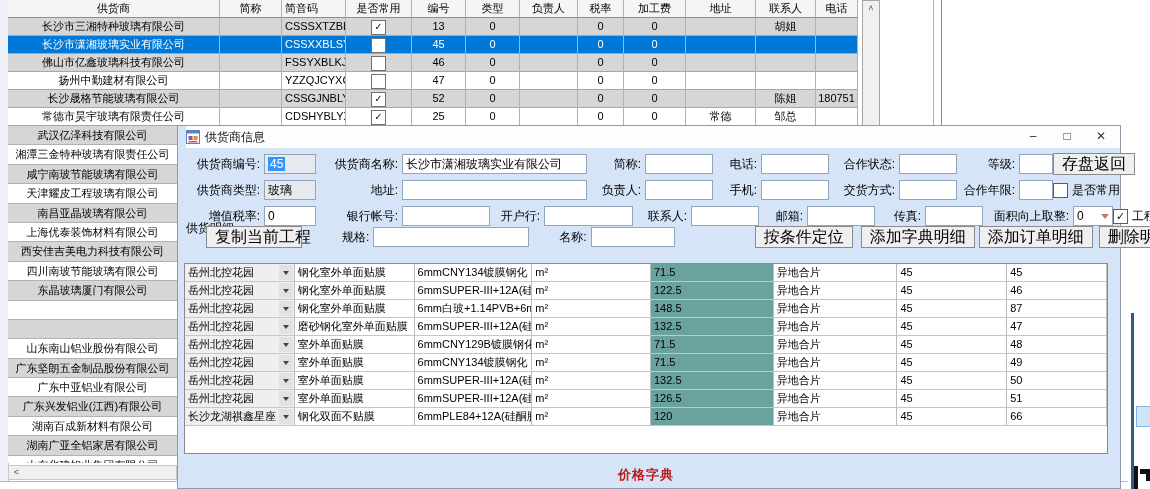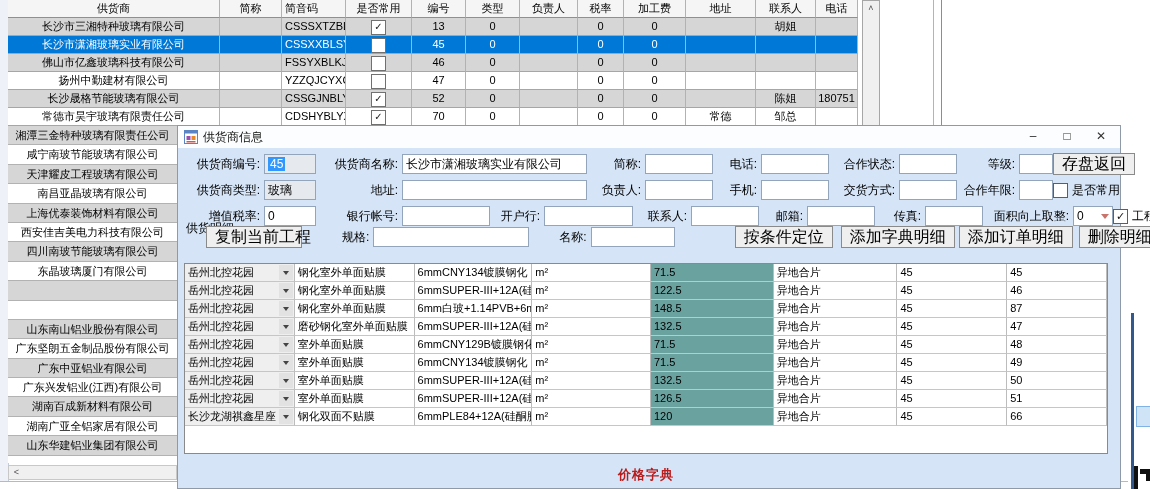--- a/index.html
+++ b/index.html
@@ -36,21 +36,21 @@
   .leftlist{position:absolute;left:8px;top:126px;width:169px;height:337px;overflow:hidden;border-right:1px solid #9c9c9c;background:#fff;}
   .ll-item{height:19.4px;box-sizing:border-box;border-bottom:1px solid #b2b2b2;text-align:center;
     line-height:18px;overflow:hidden;white-space:nowrap;background:#fff;}
   .ll-item:nth-child(odd){background:#d6d6d6;}
   .hscroll{position:absolute;left:8px;top:465px;width:169px;height:15px;background:#f0f0f0;border:1px solid #c8c8c8;box-sizing:border-box;display:flex;}
   .hscroll .sbtn{width:15px;height:100%;text-align:center;line-height:13px;font-size:9px;color:#555;}
 
   
   .dialog{position:absolute;left:177px;top:125px;width:944px;height:364px;box-sizing:border-box;
     border:1px solid #8f9aa8;background:#d5e4f6;}
-  .titlebar{position:absolute;left:0;top:0;right:0;height:22px;background:#fcfdfe;display:flex;align-items:center;padding-left:6px;}
+  .titlebar{position:absolute;left:8px;top:0;right:0;height:22px;background:#fcfdfe;display:flex;align-items:center;}
   .appicon{width:14px;height:14px;margin-right:5px;flex:0 0 auto;}
   .title{font-size:12px;color:#111;}
   .wctrls{position:absolute;right:2px;top:0;height:22px;display:flex;}
   .wc{width:34px;height:22px;text-align:center;line-height:21px;font-size:12px;color:#333;}
 
   .client{position:absolute;left:0;top:22px;right:0;bottom:0;}
   .frow{position:absolute;left:4px;right:2px;height:22px;display:flex;align-items:center;}
   .flabel{display:inline-block;text-align:right;padding-right:4px;white-space:nowrap;font-size:12px;flex:0 0 auto;}
   .finput{display:inline-block;height:20px;box-sizing:border-box;background:#fff;border:1px solid #93a5ba;
     font-size:12px;line-height:18px;padding:0 3px;overflow:hidden;white-space:nowrap;flex:0 0 auto;}
@@ -186,36 +186,37 @@
       <div class="tt-cell c9"></div>
       <div class="tt-cell c10">陈姐</div>
       <div class="tt-cell c11">180751</div>
     </div>
 
     <div class="tt-row plain">
       <div class="tt-cell c0">常德市昊宇玻璃有限责任公司</div>
       <div class="tt-cell c1"></div>
       <div class="tt-cell c2">CDSHYBLYX</div>
       <div class="tt-cell c3"><span class="cbx"><i>✓</i></span></div>
-      <div class="tt-cell c4">70</div>
+      <div class="tt-cell c4">25</div>
       <div class="tt-cell c5">0</div>
       <div class="tt-cell c6"></div>
       <div class="tt-cell c7">0</div>
       <div class="tt-cell c8">0</div>
       <div class="tt-cell c9">常德</div>
       <div class="tt-cell c10">邹总</div>
       <div class="tt-cell c11"></div>
     </div>
   </div>
 
   <div class="vscroll">
     <span class="sbtn">˄</span>
   </div>
 
   <div class="leftlist">
+    <div class="ll-item">武汉亿泽科技有限公司</div>
     <div class="ll-item">湘潭三金特种玻璃有限责任公司</div>
     <div class="ll-item">咸宁南玻节能玻璃有限公司</div>
     <div class="ll-item">天津耀皮工程玻璃有限公司</div>
     <div class="ll-item">南昌亚晶玻璃有限公司</div>
     <div class="ll-item">上海优泰装饰材料有限公司</div>
     <div class="ll-item">西安佳吉美电力科技有限公司</div>
     <div class="ll-item">四川南玻节能玻璃有限公司</div>
     <div class="ll-item">东晶玻璃厦门有限公司</div>
     <div class="ll-item"></div>
     <div class="ll-item"></div>
@@ -314,21 +315,21 @@
       </div>
 
       <div class="sec-label">供货明细</div>
 
       <div class="btnrow">
         <button class="wbtn" style="margin-left:24px;width:96px">复制当前工程</button>
         <span class="flabel" style="margin-left:40px">规格:</span>
         <span class="finput" style="width:156px"></span>
         <span class="flabel" style="margin-left:30px">名称:</span>
         <span class="finput" style="width:84px"></span>
-        <button class="wbtn" style="margin-left:60px">按条件定位</button>
+        <button class="wbtn" style="margin-left:80px">按条件定位</button>
         <button class="wbtn" style="margin-left:8px">添加字典明细</button>
         <button class="wbtn" style="margin-left:4px">添加订单明细</button>
         <button class="wbtn" style="margin-left:6px">删除明细</button>
       </div>
 
       <div class="dgrid">
 
         <div class="dg-row">
           <div class="dg-cell g0 combo-cell"><span>岳州北控花园</span><span class="combo-btn">
                 <i class="tri"></i>

